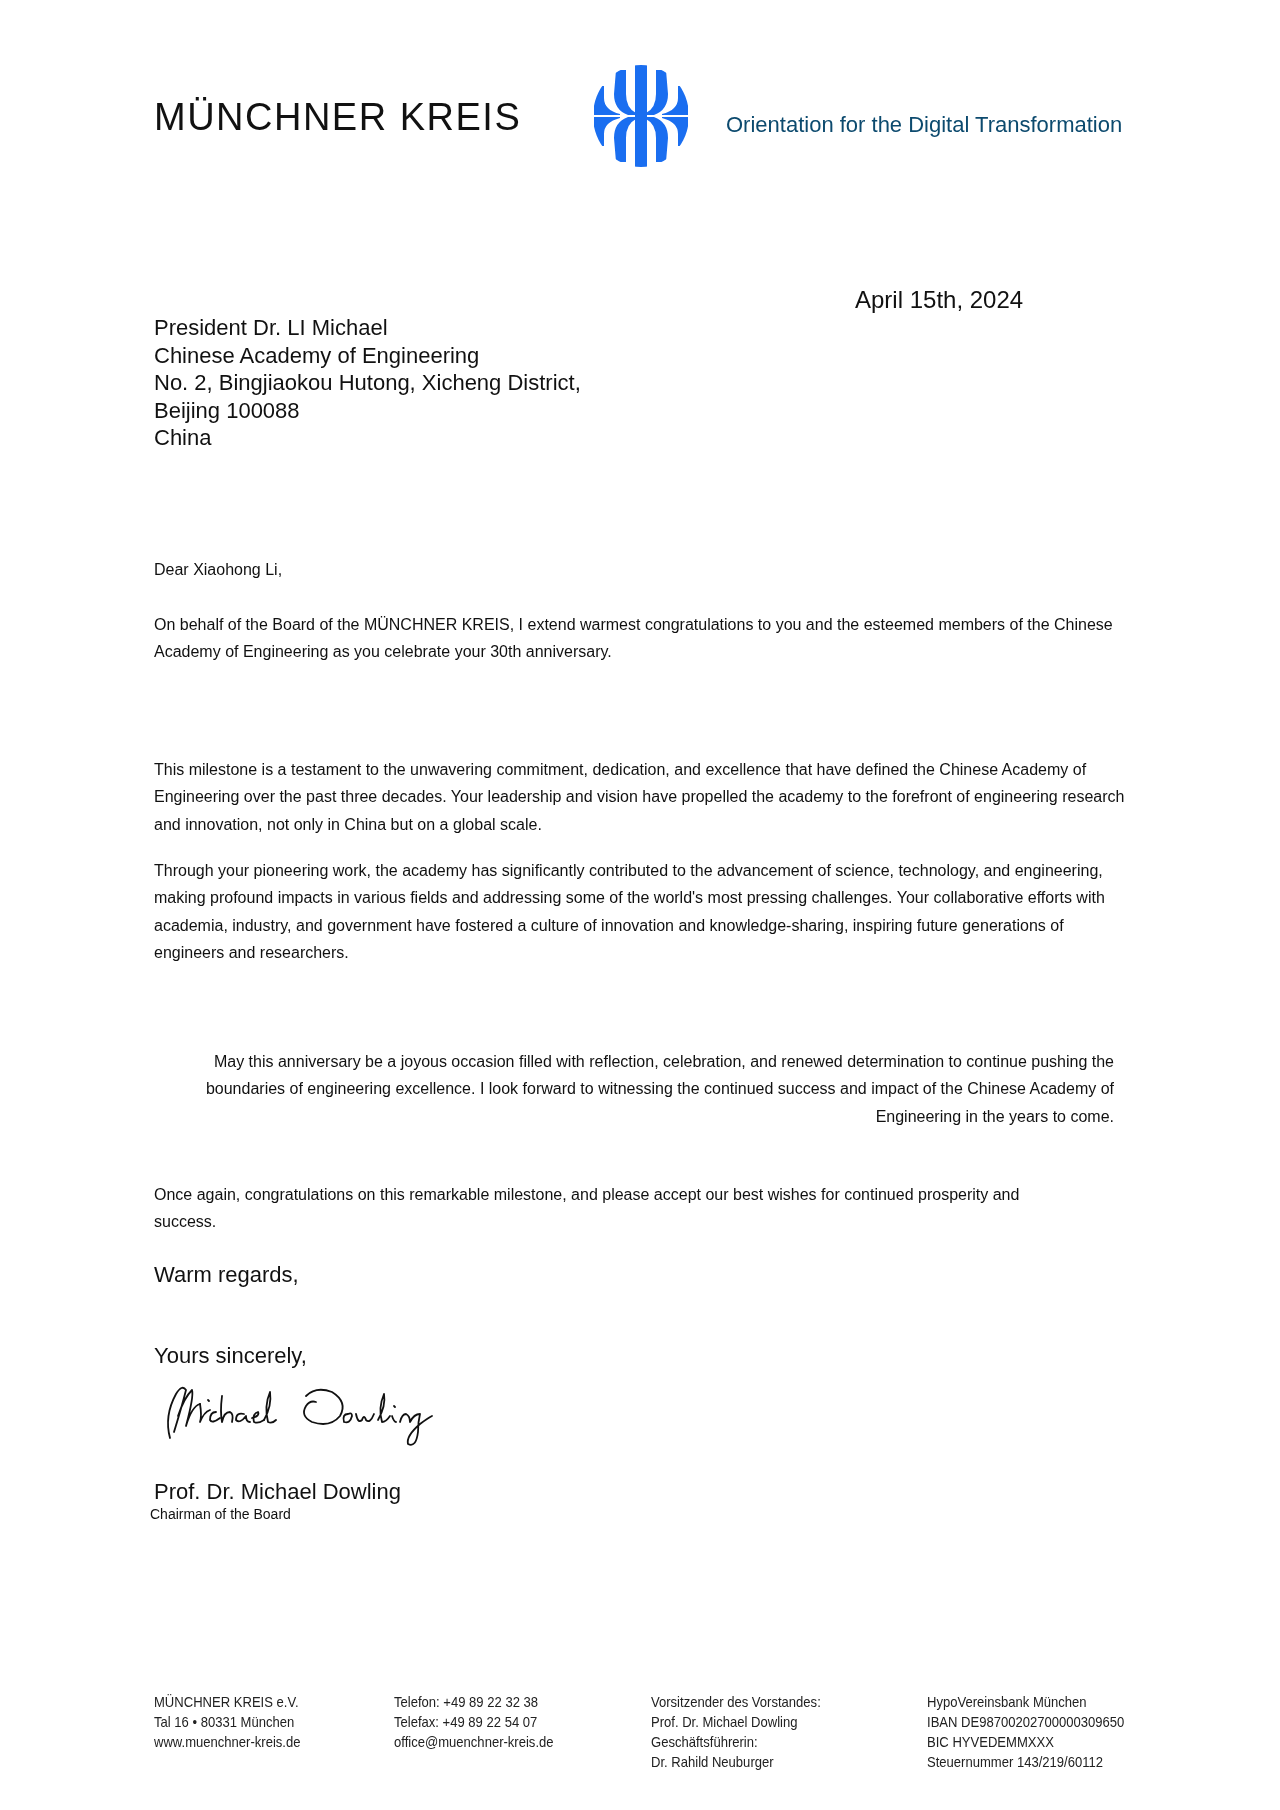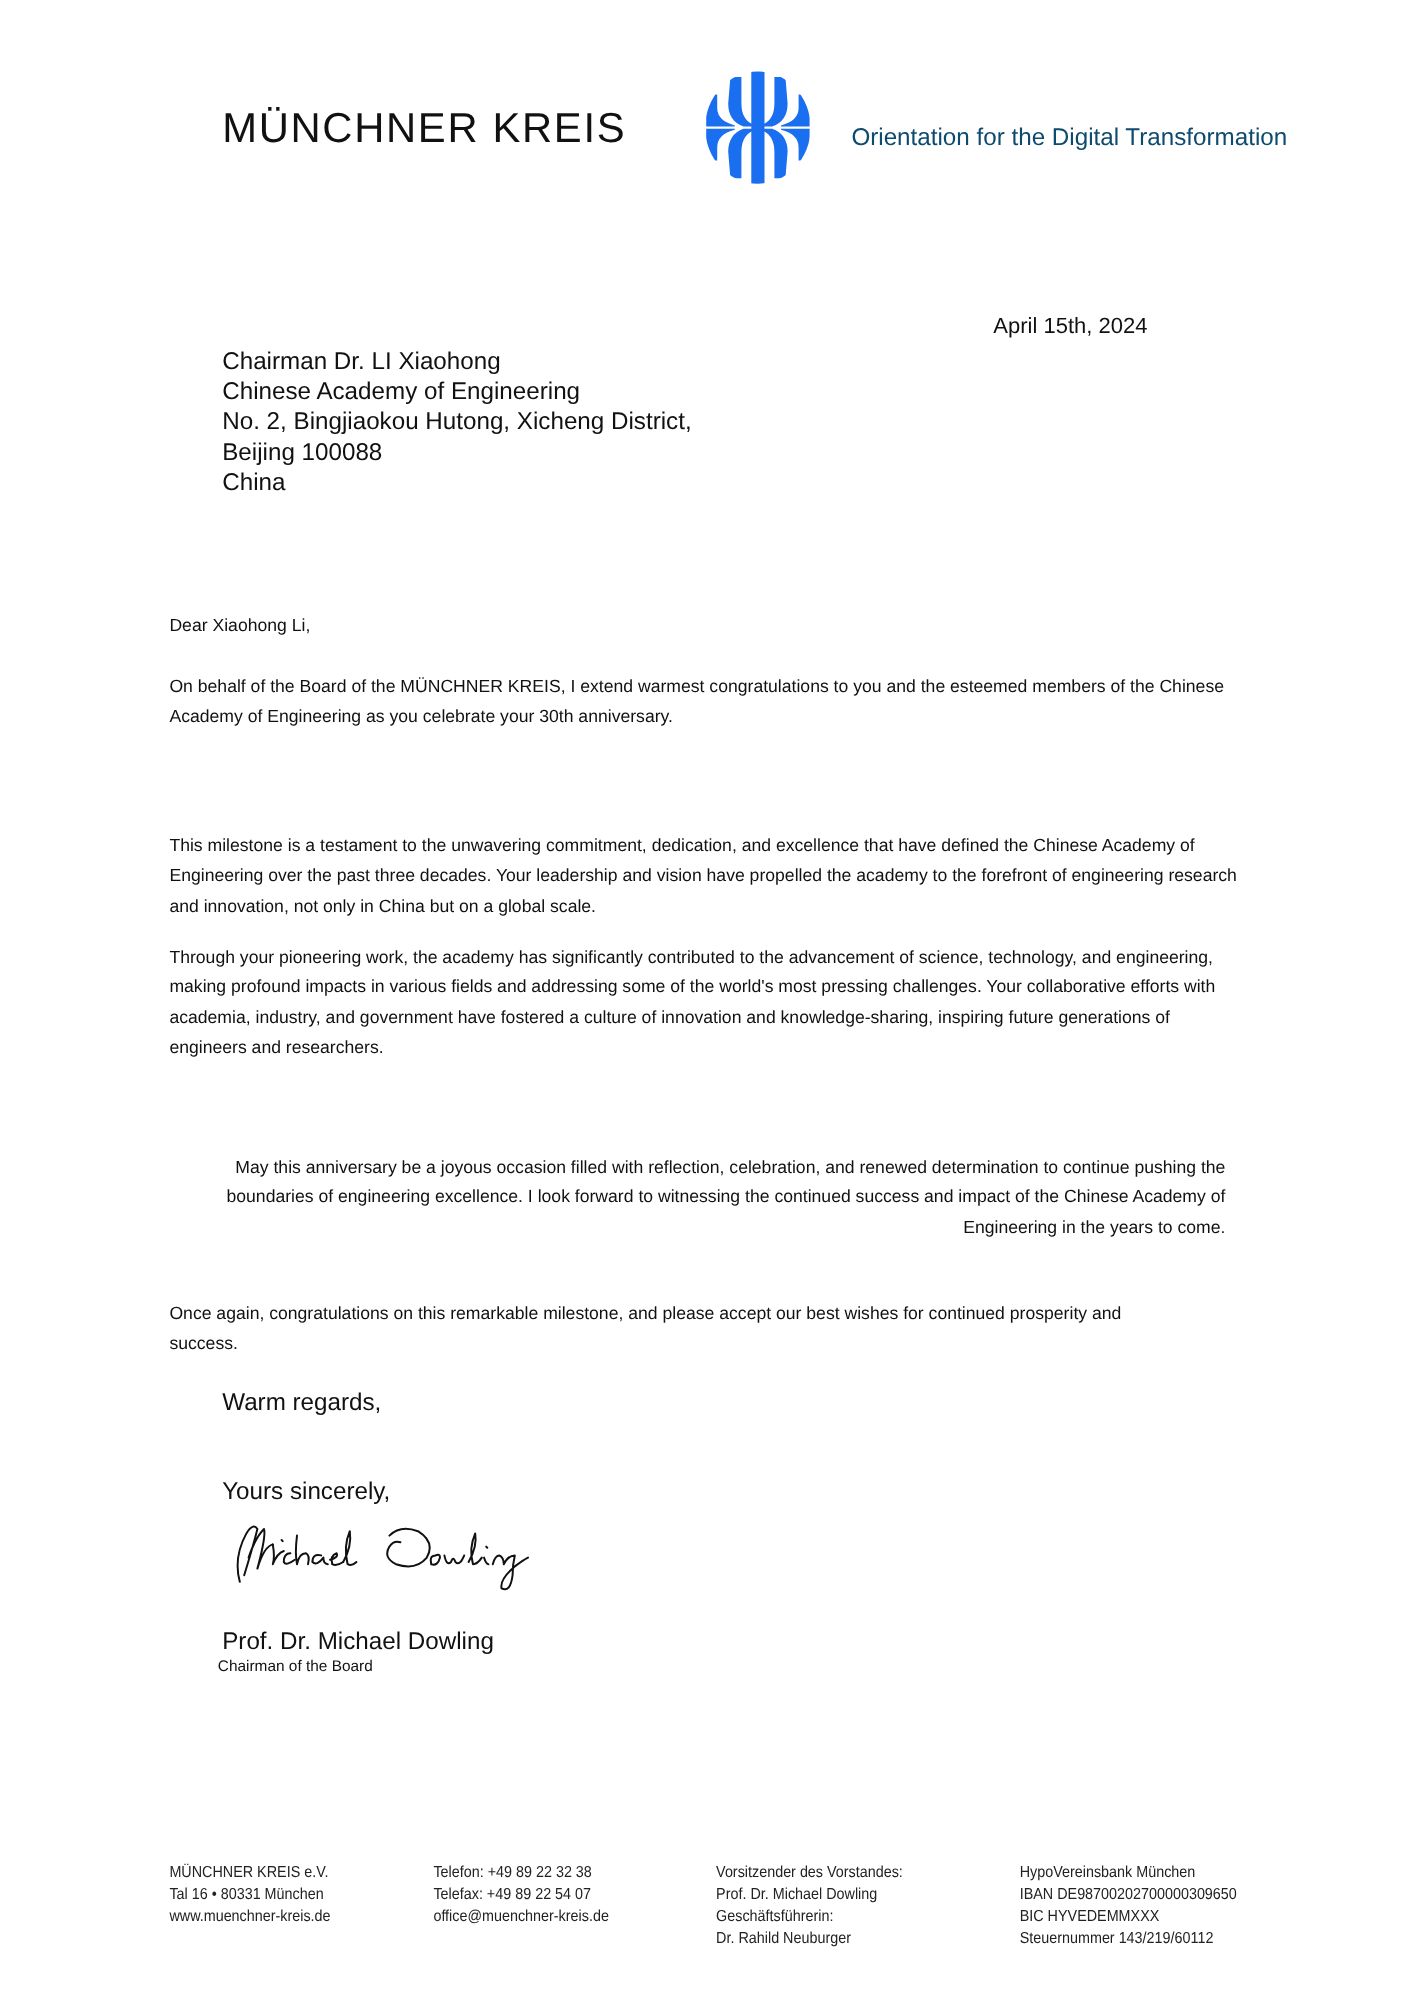--- a/index.html
+++ b/index.html
@@ -1,22 +1,22 @@
 <!DOCTYPE html>
 <html><head>
 <meta charset="utf-8">
 <style>
   html, body { margin:0; padding:0; background:#ffffff; }
   body { width:1280px; height:1810px; position:relative; overflow:hidden;
          font-family:"Liberation Sans", sans-serif; color:#111; }
-  .abs { position:absolute; white-space:nowrap;margin-left:48px; }
+  .abs { position:absolute; white-space:nowrap; }
   .brand { left:154px; top:96px; font-size:38px; letter-spacing:1.5px; color:#111; }
   .logo { left:592px; top:64px; width:98px; height:104px; }
   .tagline { left:726px; top:112px; font-size:22px; color:#0c4a6e; }
-  .date { left:855px; top:286px; font-size:20px; }
+  .date { left:855px; top:286px; font-size:24px; }
   .addr { left:154px; top:314px; font-size:22px; line-height:27.5px; }
   .addr div { white-space:nowrap; }
   .body-text { position:absolute; left:154px; width:1000px; font-size:16px; line-height:27.3px; }
   .body-text p { margin:0; }
   .footer { position:absolute; top:1692px; font-size:14.5px; line-height:20px; color:#222;
             transform:scaleX(0.9); transform-origin:left top; }
   .footer div { white-space:nowrap; }
   .sig { left:156px; top:1376px; width:330px; height:76px; }
 </style>
 </head>
@@ -48,21 +48,21 @@
       <path d="M96 82 L86 82 L86 70 Q86 58 70 54 L70 53 L96 53 Z"></path>
     </g>
   </svg>
 </div>
 
 <div class="abs tagline">Orientation for the Digital Transformation</div>
 
 <div class="abs date">April 15th, 2024</div>
 
 <div class="abs addr">
-  <div>Chairman Dr. LI Xiaohong</div>
+  <div>President Dr. LI Michael</div>
   <div>Chinese Academy of Engineering</div>
   <div>No. 2, Bingjiaokou Hutong, Xicheng District,</div>
   <div>Beijing 100088</div>
   <div>China</div>
 </div>
 
 <div class="body-text" style="top:556px;">
   <p>Dear Xiaohong Li,</p>
 </div>
 

